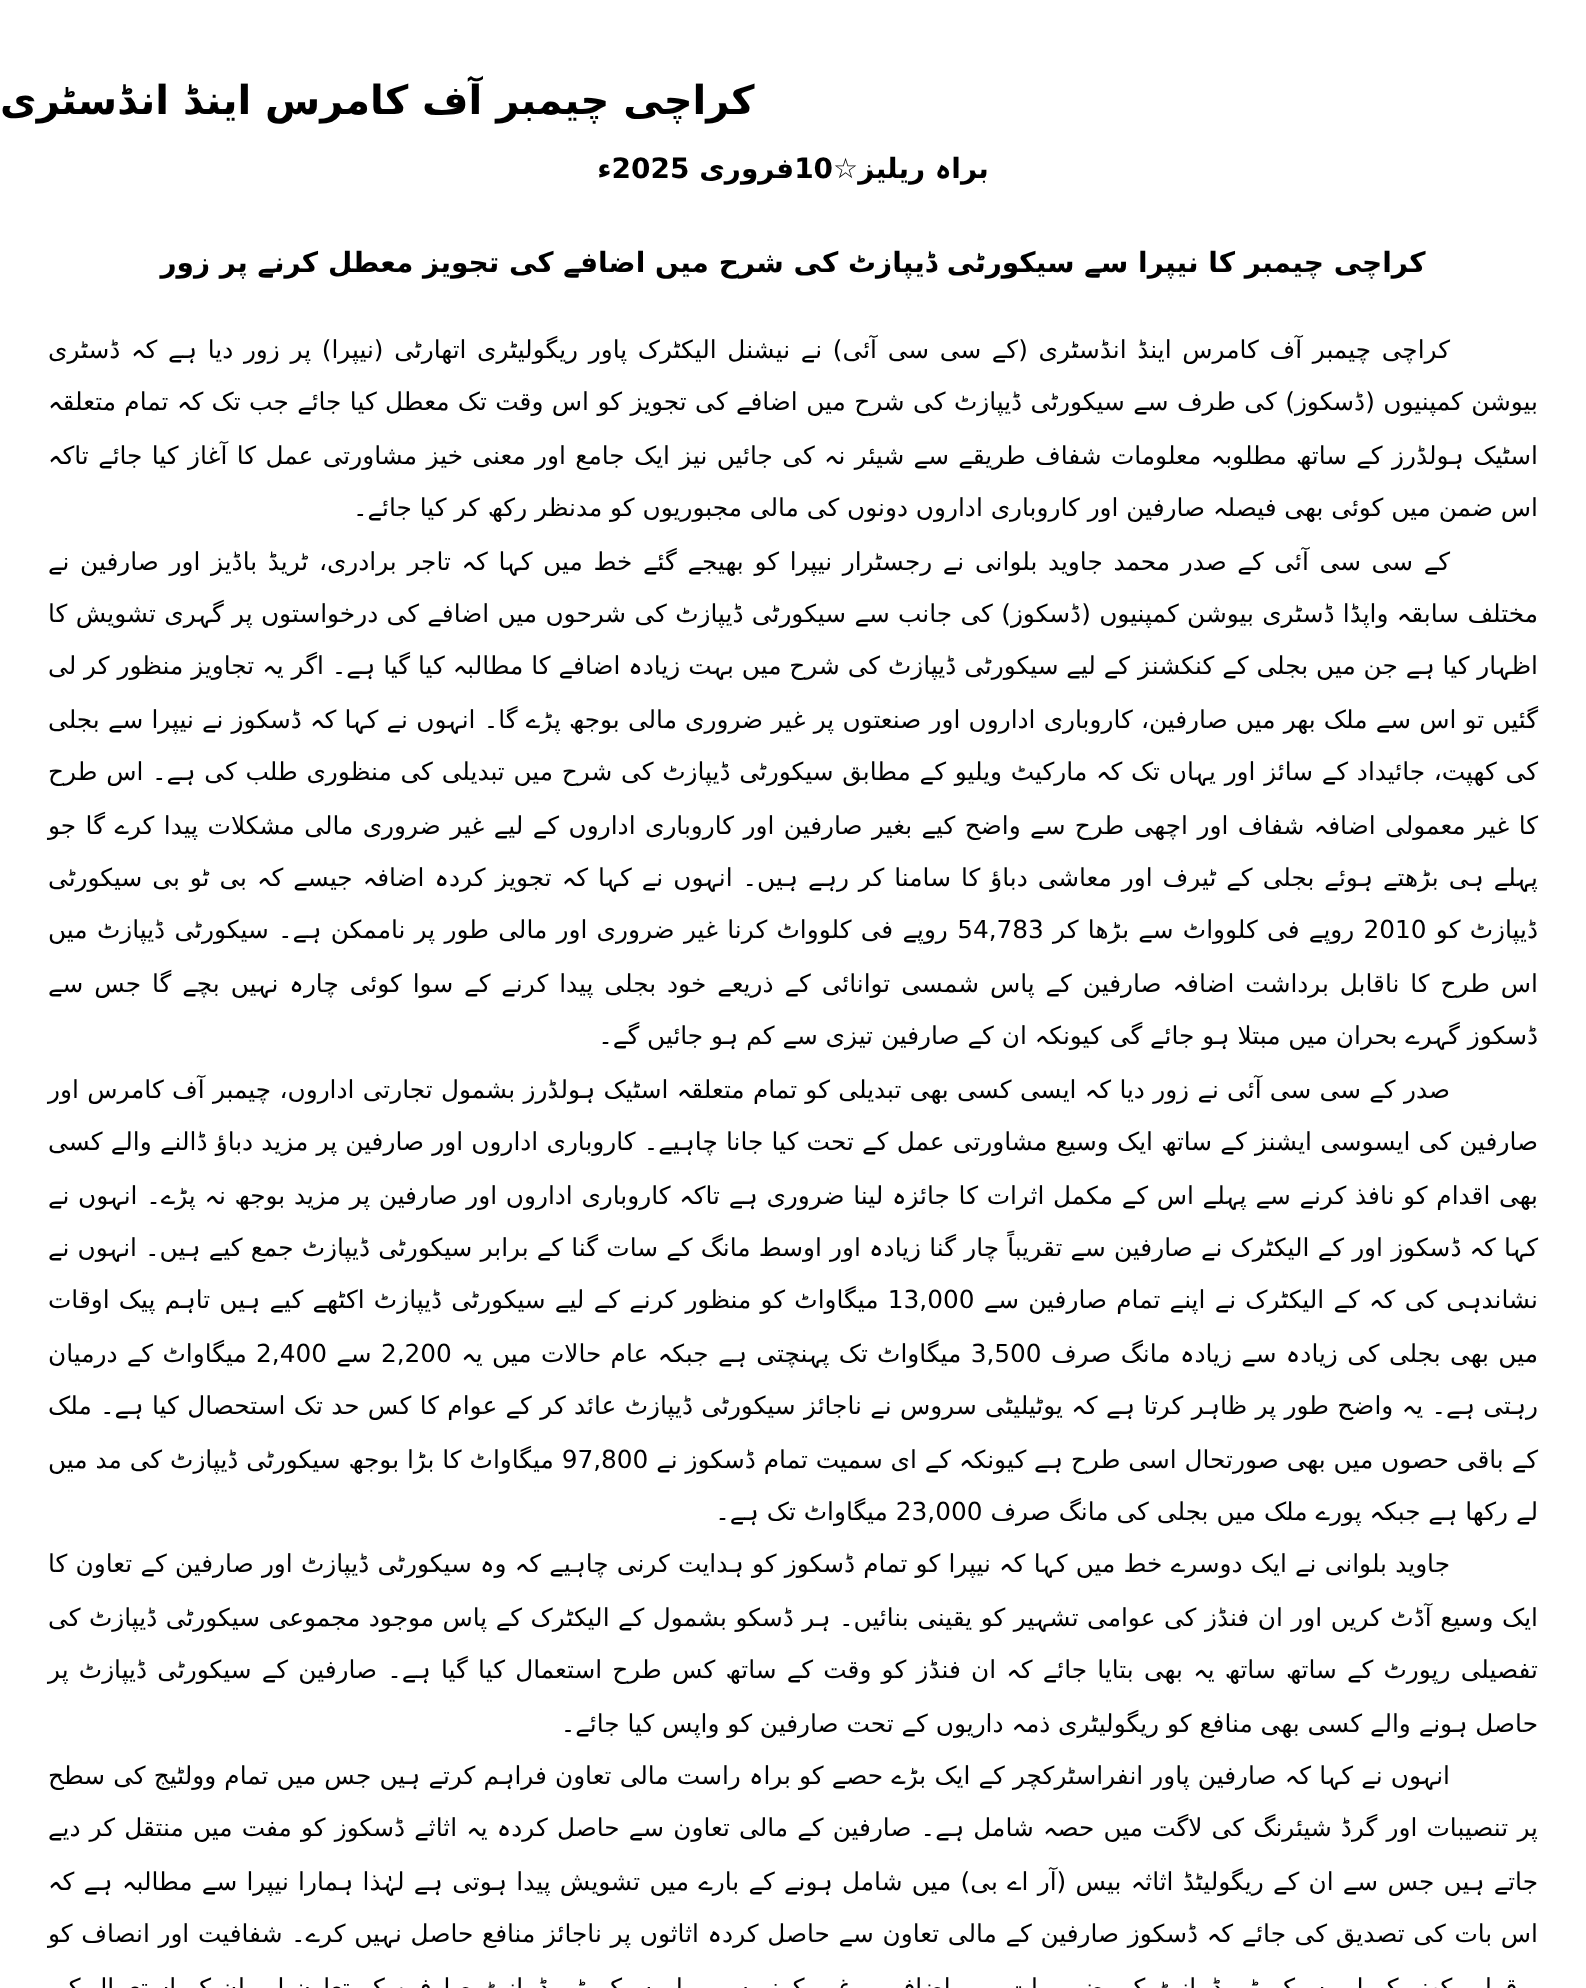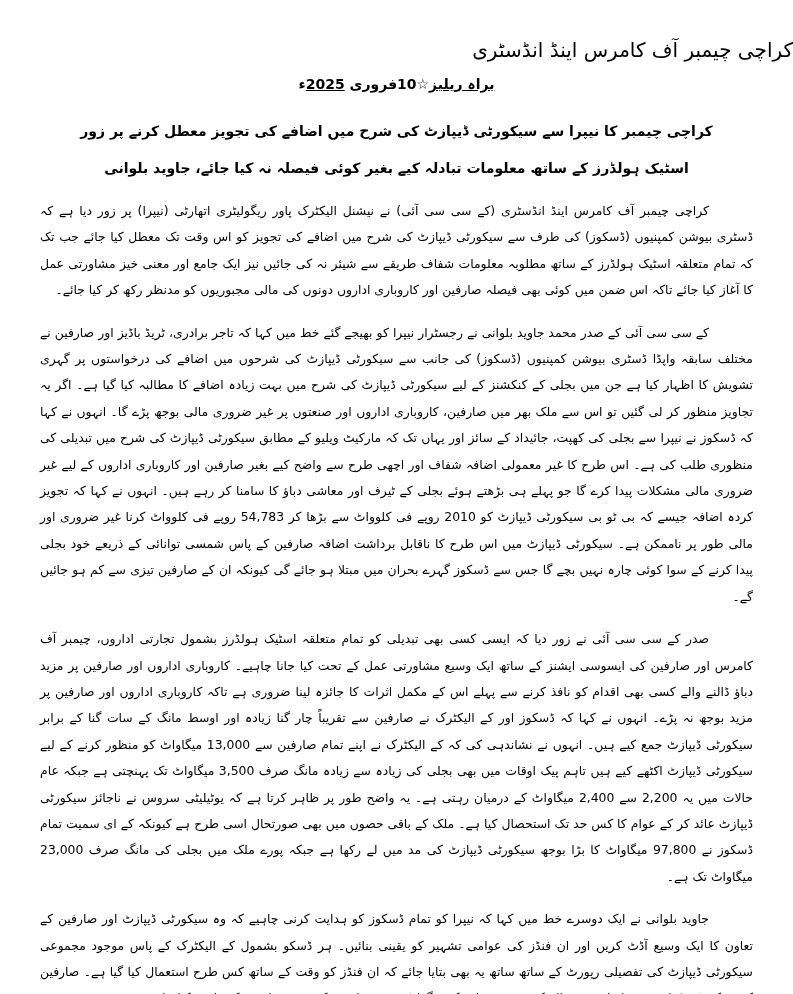--- a/index.html
+++ b/index.html
@@ -9,67 +9,66 @@
     margin:0 auto;
     background:#ffffff;
     color:#000;
     direction:rtl;
     font-family:"DejaVu Sans", sans-serif;
     overflow:hidden;
     box-sizing:border-box;
   }
   .org-title{
     padding-top:38px;
-    text-align:right;
-    font-weight:normal;
+    text-align:left;
+    font-weight:bold;
     font-size:20px;
     letter-spacing:0;
   }
   .release-line{
     margin-top:14px;
     text-align:center;
     font-weight:bold;
     font-size:14px;
   }
-  .release-line .underlined{text-decoration:underline;margin-top:12px;}
+  .release-line .underlined{margin-top:12px;}
   .headline{
     margin:26px 40px 0;
     text-align:center;
     font-weight:bold;
     font-size:14px;
     line-height:27px;
   }
-  .headline div{margin:10px;}
+  .headline div{margin:0;}
   .body-text{
     margin:16px 24px 0;
     font-size:12.4px;
     line-height:26.4px;
     text-align:justify;
     text-justify:inter-word;
   }
   .body-text p{
-    margin:16px;
+    margin:0;
     text-indent:44px; 
   }
 </style>
 </head>
 <body>
 
 <div class="page">
 
   <div class="org-title">کراچی چیمبر آف کامرس اینڈ انڈسٹری</div>
 
   <div class="release-line">
     <span class="underlined">براہ ریلیز</span><span>☆</span><span>10فروری</span>
     <span class="underlined">2025</span><span>ء</span>
   </div>
 
   <div class="headline">
     <div>کراچی چیمبر کا نیپرا سے سیکورٹی ڈیپازٹ کی شرح میں اضافے کی تجویز معطل کرنے پر زور</div>
-    <div>اسٹیک ہولڈرز کے ساتھ معلومات تبادلہ کیے بغیر کوئی فیصلہ نہ کیا جائے، جاوید بلوانی</div>
   </div>
 
   <div class="body-text">
     <p>کراچی چیمبر آف کامرس اینڈ انڈسٹری (کے سی سی آئی) نے نیشنل الیکٹرک پاور ریگولیٹری اتھارٹی (نیپرا) پر زور دیا ہے کہ ڈسٹری بیوشن کمپنیوں (ڈسکوز) کی طرف سے سیکورٹی ڈیپازٹ کی شرح میں اضافے کی تجویز کو اس وقت تک معطل کیا جائے جب تک کہ تمام متعلقہ اسٹیک ہولڈرز کے ساتھ مطلوبہ معلومات شفاف طریقے سے شیئر نہ کی جائیں نیز ایک جامع اور معنی خیز مشاورتی عمل کا آغاز کیا جائے تاکہ اس ضمن میں کوئی بھی فیصلہ صارفین اور کاروباری اداروں دونوں کی مالی مجبوریوں کو مدنظر رکھ کر کیا جائے۔</p>
     <p>کے سی سی آئی کے صدر محمد جاوید بلوانی نے رجسٹرار نیپرا کو بھیجے گئے خط میں کہا کہ تاجر برادری، ٹریڈ باڈیز اور صارفین نے مختلف سابقہ واپڈا ڈسٹری بیوشن کمپنیوں (ڈسکوز) کی جانب سے سیکورٹی ڈیپازٹ کی شرحوں میں اضافے کی درخواستوں پر گہری تشویش کا اظہار کیا ہے جن میں بجلی کے کنکشنز کے لیے سیکورٹی ڈیپازٹ کی شرح میں بہت زیادہ اضافے کا مطالبہ کیا گیا ہے۔ اگر یہ تجاویز منظور کر لی گئیں تو اس سے ملک بھر میں صارفین، کاروباری اداروں اور صنعتوں پر غیر ضروری مالی بوجھ پڑے گا۔ انہوں نے کہا کہ ڈسکوز نے نیپرا سے بجلی کی کھپت، جائیداد کے سائز اور یہاں تک کہ مارکیٹ ویلیو کے مطابق سیکورٹی ڈیپازٹ کی شرح میں تبدیلی کی منظوری طلب کی ہے۔ اس طرح کا غیر معمولی اضافہ شفاف اور اچھی طرح سے واضح کیے بغیر صارفین اور کاروباری اداروں کے لیے غیر ضروری مالی مشکلات پیدا کرے گا جو پہلے ہی بڑھتے ہوئے بجلی کے ٹیرف اور معاشی دباؤ کا سامنا کر رہے ہیں۔ انہوں نے کہا کہ تجویز کردہ اضافہ جیسے کہ بی ٹو بی سیکورٹی ڈیپازٹ کو 2010 روپے فی کلوواٹ سے بڑھا کر 54,783 روپے فی کلوواٹ کرنا غیر ضروری اور مالی طور پر ناممکن ہے۔ سیکورٹی ڈیپازٹ میں اس طرح کا ناقابل برداشت اضافہ صارفین کے پاس شمسی توانائی کے ذریعے خود بجلی پیدا کرنے کے سوا کوئی چارہ نہیں بچے گا جس سے ڈسکوز گہرے بحران میں مبتلا ہو جائے گی کیونکہ ان کے صارفین تیزی سے کم ہو جائیں گے۔</p>
     <p>صدر کے سی سی آئی نے زور دیا کہ ایسی کسی بھی تبدیلی کو تمام متعلقہ اسٹیک ہولڈرز بشمول تجارتی اداروں، چیمبر آف کامرس اور صارفین کی ایسوسی ایشنز کے ساتھ ایک وسیع مشاورتی عمل کے تحت کیا جانا چاہیے۔ کاروباری اداروں اور صارفین پر مزید دباؤ ڈالنے والے کسی بھی اقدام کو نافذ کرنے سے پہلے اس کے مکمل اثرات کا جائزہ لینا ضروری ہے تاکہ کاروباری اداروں اور صارفین پر مزید بوجھ نہ پڑے۔ انہوں نے کہا کہ ڈسکوز اور کے الیکٹرک نے صارفین سے تقریباً چار گنا زیادہ اور اوسط مانگ کے سات گنا کے برابر سیکورٹی ڈیپازٹ جمع کیے ہیں۔ انہوں نے نشاندہی کی کہ کے الیکٹرک نے اپنے تمام صارفین سے 13,000 میگاواٹ کو منظور کرنے کے لیے سیکورٹی ڈیپازٹ اکٹھے کیے ہیں تاہم پیک اوقات میں بھی بجلی کی زیادہ سے زیادہ مانگ صرف 3,500 میگاواٹ تک پہنچتی ہے جبکہ عام حالات میں یہ 2,200 سے 2,400 میگاواٹ کے درمیان رہتی ہے۔ یہ واضح طور پر ظاہر کرتا ہے کہ یوٹیلیٹی سروس نے ناجائز سیکورٹی ڈیپازٹ عائد کر کے عوام کا کس حد تک استحصال کیا ہے۔ ملک کے باقی حصوں میں بھی صورتحال اسی طرح ہے کیونکہ کے ای سمیت تمام ڈسکوز نے 97,800 میگاواٹ کا بڑا بوجھ سیکورٹی ڈیپازٹ کی مد میں لے رکھا ہے جبکہ پورے ملک میں بجلی کی مانگ صرف 23,000 میگاواٹ تک ہے۔</p>
     <p>جاوید بلوانی نے ایک دوسرے خط میں کہا کہ نیپرا کو تمام ڈسکوز کو ہدایت کرنی چاہیے کہ وہ سیکورٹی ڈیپازٹ اور صارفین کے تعاون کا ایک وسیع آڈٹ کریں اور ان فنڈز کی عوامی تشہیر کو یقینی بنائیں۔ ہر ڈسکو بشمول کے الیکٹرک کے پاس موجود مجموعی سیکورٹی ڈیپازٹ کی تفصیلی رپورٹ کے ساتھ ساتھ یہ بھی بتایا جائے کہ ان فنڈز کو وقت کے ساتھ کس طرح استعمال کیا گیا ہے۔ صارفین کے سیکورٹی ڈیپازٹ پر حاصل ہونے والے کسی بھی منافع کو ریگولیٹری ذمہ داریوں کے تحت صارفین کو واپس کیا جائے۔</p>
     <p>انہوں نے کہا کہ صارفین پاور انفراسٹرکچر کے ایک بڑے حصے کو براہ راست مالی تعاون فراہم کرتے ہیں جس میں تمام وولٹیج کی سطح پر تنصیبات اور گرڈ شیئرنگ کی لاگت میں حصہ شامل ہے۔ صارفین کے مالی تعاون سے حاصل کردہ یہ اثاثے ڈسکوز کو مفت میں منتقل کر دیے جاتے ہیں جس سے ان کے ریگولیٹڈ اثاثہ بیس (آر اے بی) میں شامل ہونے کے بارے میں تشویش پیدا ہوتی ہے لہٰذا ہمارا نیپرا سے مطالبہ ہے کہ اس بات کی تصدیق کی جائے کہ ڈسکوز صارفین کے مالی تعاون سے حاصل کردہ اثاثوں پر ناجائز منافع حاصل نہیں کرے۔ شفافیت اور انصاف کو برقرار رکھنے کے لیے سیکورٹی ڈیپازٹ کی ضروریات میں اضافے پر غور کرنے سے پہلے سیکورٹی ڈیپازٹ صارفین کے تعاون اور ان کے استعمال کی تفصیلات پر مشتمل ایک جامع آڈٹ رپورٹ عوامی طور پر دستیاب ہونی چاہیے۔</p>
 
   </div>

